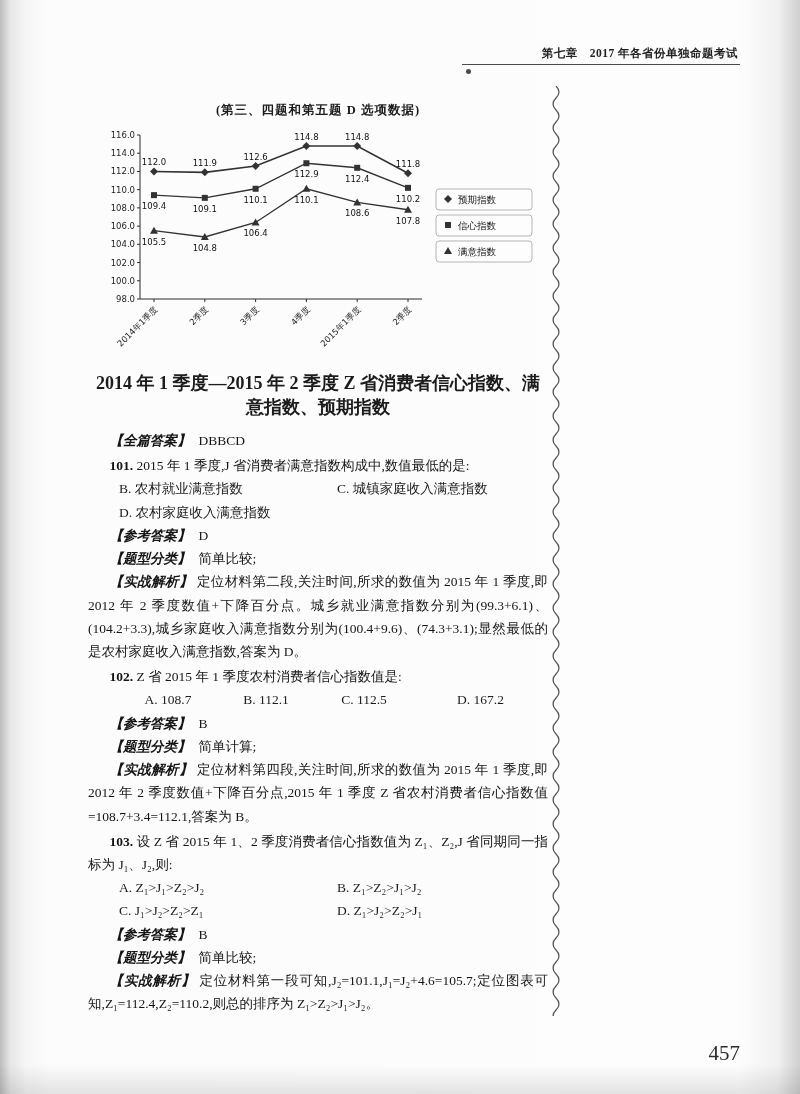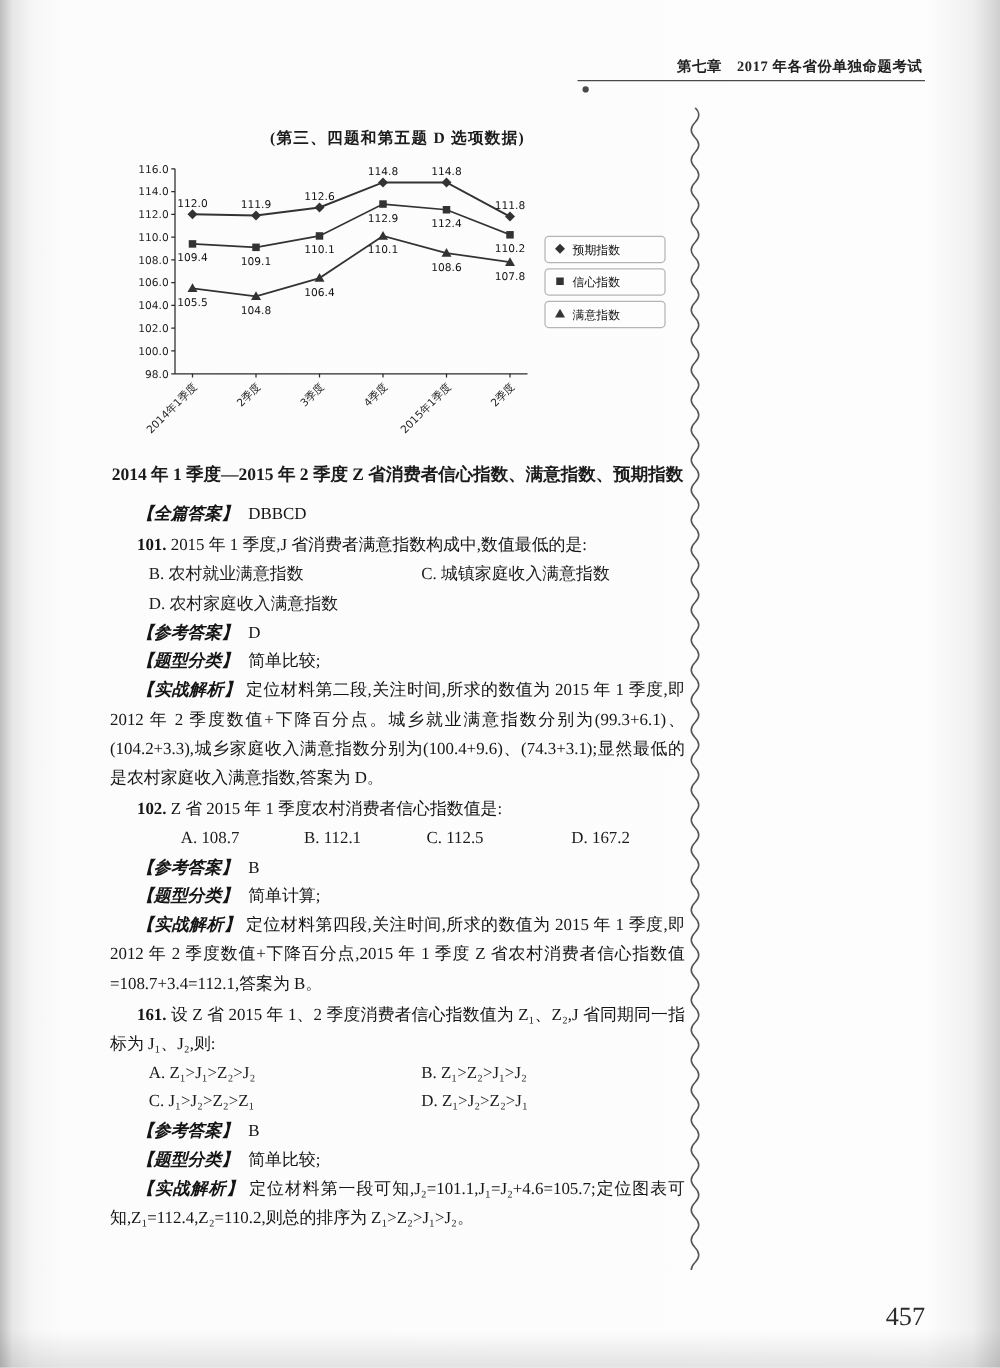--- a/index.html
+++ b/index.html
@@ -35,21 +35,21 @@
   .wavy { position:absolute; left:549px; top:86px; }
   .content { position:absolute; left:88px; top:88px; width:460px;margin-top:12px; }
 
   .chart-title {
     text-align:center; font-weight:bold; font-size:12.5px;
     letter-spacing:1px; margin:2px 0 0 0;
   }
   #chart-svg { display:block; margin-left:-10px; }
   svg text { font-family:"DejaVu Sans","Liberation Sans",sans-serif; }
   .chart-caption {
-    text-align:center; font-weight:bold; font-size:14px;
+    text-align:center; font-weight:bold; font-size:18px;
     margin:0 0 10px 0;
   }
 
   .p {
     font-size:13.5px; line-height:1.72; text-align:justify;
     text-indent:1.6em; color:#151515;
   }
   .opts {
     display:grid; padding-left:2.3em; font-size:13.5px; line-height:1.72;
   }
@@ -205,21 +205,21 @@
         <span>B. 112.1</span>
         <span>C. 112.5</span>
         <span>D. 167.2</span>
       </div>
       <p class="p"><b class="lbl">【参考答案】</b><span class="val">B</span></p>
       <p class="p"><b class="lbl">【题型分类】</b><span class="val">简单计算;</span></p>
       <p class="p"><b class="lbl">【实战解析】</b><span class="anatext">定位材料第四段,关注时间,所求的数值为 2015 年 1 季度,即 2012 年 2 季度数值+下降百分点,2015 年 1 季度 Z 省农村消费者信心指数值=108.7+3.4=112.1,答案为 B。</span></p>
     </div>
 
     <div class="q">
-      <p class="p"><b class="qnum">161.</b> <span>设 Z 省 2015 年 1、2 季度消费者信心指数值为 Z₁、Z₂,J 省同期同一指标为 J₁、J₂,则:</span></p>
+      <p class="p"><b class="qnum">103.</b> <span>设 Z 省 2015 年 1、2 季度消费者信心指数值为 Z₁、Z₂,J 省同期同一指标为 J₁、J₂,则:</span></p>
       <div class="opts cols2">
         <span>A. Z₁&gt;J₁&gt;Z₂&gt;J₂</span>
         <span>B. Z₁&gt;Z₂&gt;J₁&gt;J₂</span>
         <span>C. J₁&gt;J₂&gt;Z₂&gt;Z₁</span>
         <span>D. Z₁&gt;J₂&gt;Z₂&gt;J₁</span>
       </div>
       <p class="p"><b class="lbl">【参考答案】</b><span class="val">B</span></p>
       <p class="p"><b class="lbl">【题型分类】</b><span class="val">简单比较;</span></p>
       <p class="p"><b class="lbl">【实战解析】</b><span class="anatext">定位材料第一段可知,J₂=101.1,J₁=J₂+4.6=105.7;定位图表可知,Z₁=112.4,Z₂=110.2,则总的排序为 Z₁&gt;Z₂&gt;J₁&gt;J₂。</span></p>
     </div>

